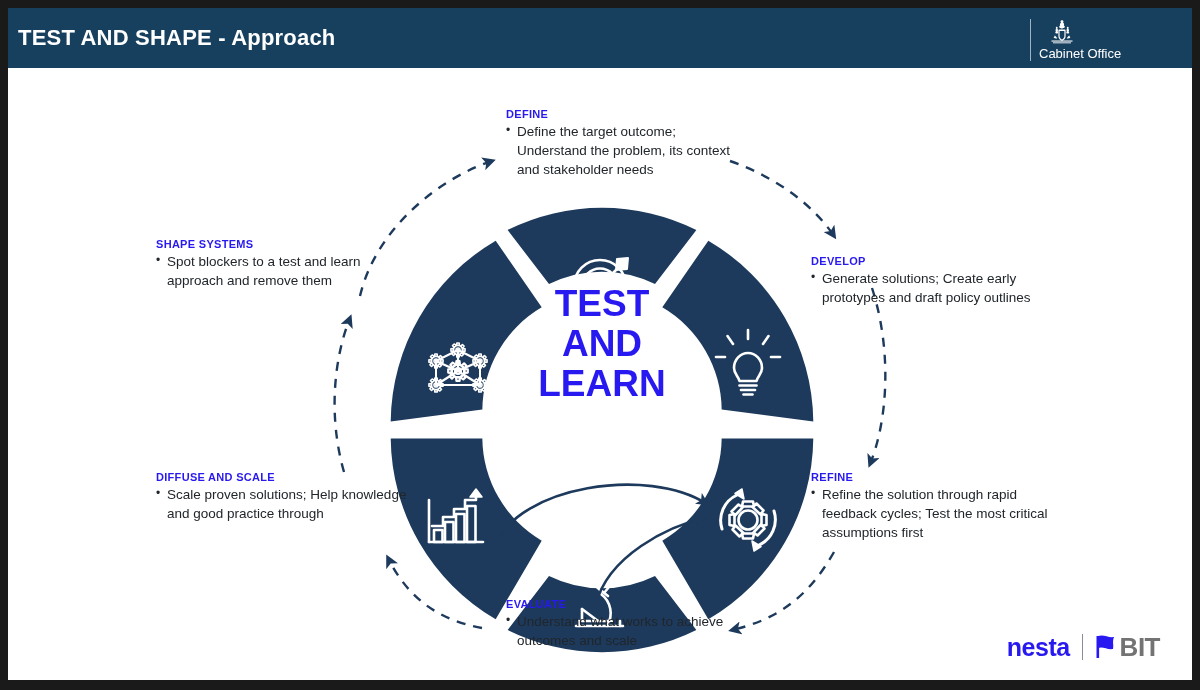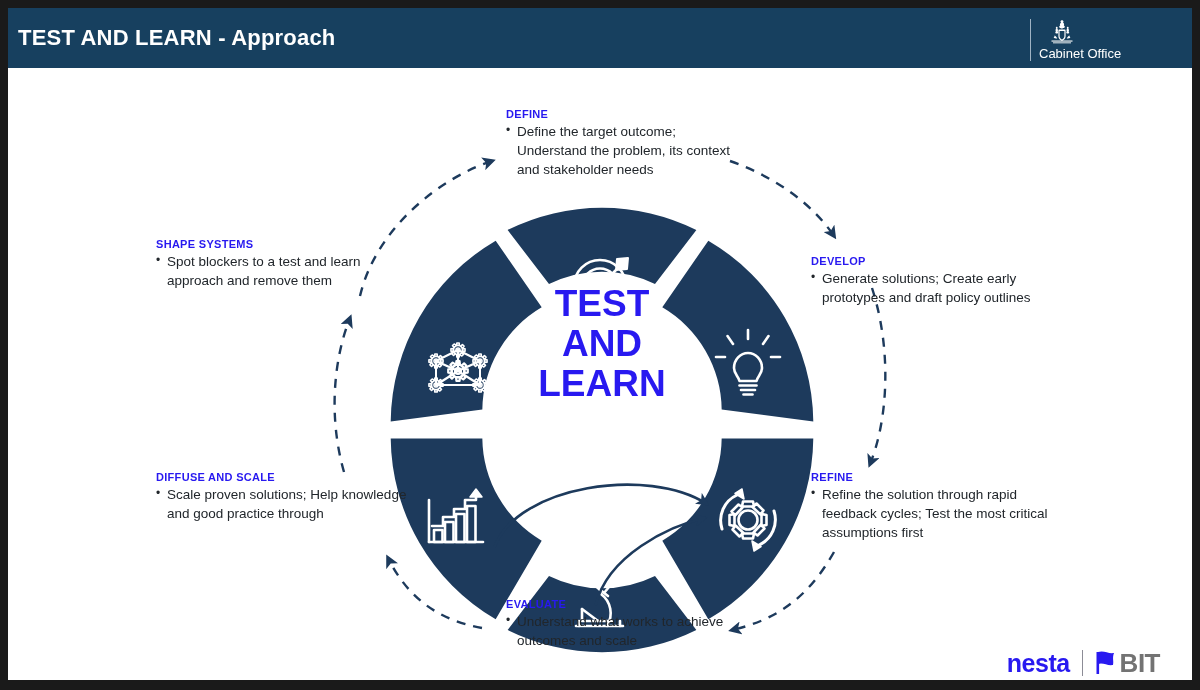--- a/index.html
+++ b/index.html
@@ -113,21 +113,21 @@
   #stage-develop { left: 803px; top: 187px; width: 235px; }
   #stage-refine  { left: 803px; top: 403px; width: 262px; }
   #stage-evaluate{ left: 498px; top: 530px; width: 225px; }
   #stage-diffuse { left: 148px; top: 403px; width: 275px; }
   #stage-shape   { left: 148px; top: 170px; width: 245px; }
 
   
   #footer-logos {
     position: absolute;
     right: 32px;
-    bottom: 2px;
+    bottom: 18px;
     display: flex;
     align-items: center;
     height: 30px;
   }
   #logo-nesta {
     font-size: 25px;
     font-weight: bold;
     color: #2819f0;
     letter-spacing: -0.5px;
     line-height: 1;
@@ -147,21 +147,21 @@
     line-height: 1;
     margin-left: 3px;
   }
 </style>
 </head>
 <body>
 
 <div id="slide">
 
   <div id="header">
-    <div id="header-title">TEST AND LEARN - Approach</div>
+    <div id="header-title">TEST AND SHAPE - Approach</div>
 
     <div id="crest-block">
       <div id="crest-rule"></div>
       <div id="crest-inner">
         <svg id="crest-svg" width="30" height="26" viewBox="0 0 30 26">
           <g fill="#ffffff">
             <path d="M15 1.2c.9 0 1.5.6 1.5 1.3 0 .5-.3.9-.7 1.1.8.3 1.3 1 1.3 1.8 0 .4-.1.7-.3 1 .6.2 1 .7 1 1.3 0 .8-.7 1.4-1.6 1.4-.3 0-.6-.1-.8-.2v1.3h-.8V9c-.3.1-.5.2-.8.2-.9 0-1.6-.6-1.6-1.4 0-.6.4-1.1 1-1.3-.2-.3-.3-.6-.3-1 0-.8.5-1.5 1.3-1.8-.4-.2-.7-.6-.7-1.1 0-.7.6-1.3 1.5-1.3z"></path>
             <path d="M9.5 7.8c.7 0 1.2.5 1.2 1.1 0 .4-.2.7-.6.9.5.3.9.8.9 1.4 0 .4-.2.8-.5 1.1.4.2.7.6.7 1.1 0 .7-.6 1.2-1.4 1.2-.9 0-1.5-.5-1.5-1.2 0-.5.3-.9.7-1.1-.3-.3-.5-.7-.5-1.1 0-.6.3-1.1.9-1.4-.3-.2-.6-.5-.6-.9 0-.6.5-1.1 1.2-1.1z"></path>
             <path d="M20.5 7.8c.7 0 1.2.5 1.2 1.1 0 .4-.2.7-.6.9.5.3.9.8.9 1.4 0 .4-.2.8-.5 1.1.4.2.7.6.7 1.1 0 .7-.6 1.2-1.4 1.2-.9 0-1.5-.5-1.5-1.2 0-.5.3-.9.7-1.1-.3-.3-.5-.7-.5-1.1 0-.6.3-1.1.9-1.4-.3-.2-.6-.5-.6-.9 0-.6.5-1.1 1.2-1.1z"></path>
             <path d="M12.2 10.6h5.6c.5 0 .8.4.8.9v5.8c0 1.9-1.3 3.6-3.6 4.6-2.3-1-3.6-2.7-3.6-4.6v-5.8c0-.5.3-.9.8-.9zm.4 1.5v5.2c0 1.3.9 2.5 2.4 3.3 1.5-.8 2.4-2 2.4-3.3v-5.2h-4.8z"></path>

